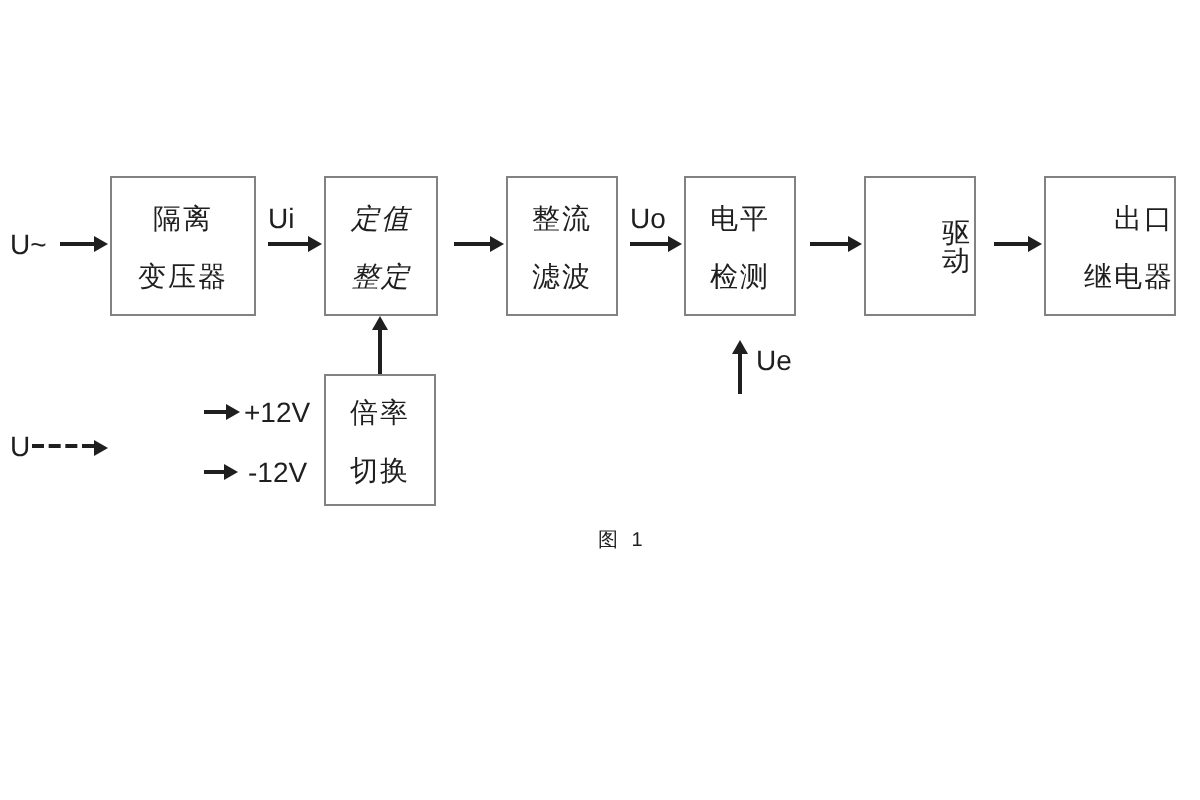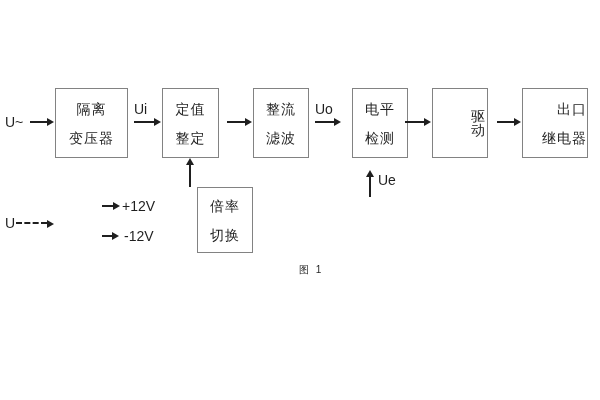--- a/index.html
+++ b/index.html
@@ -58,27 +58,27 @@
     border-left:7px solid var(--line);
   }
   .arrow.up{width:2px;background:var(--line);}
   .arrow.up::after{
     content:"";position:absolute;left:-3px;top:-7px;width:0;height:0;
     border-left:4px solid transparent;border-right:4px solid transparent;
     border-bottom:7px solid var(--line);
   }
   
   #b-isolation{left:55px;top:88px;width:73px;height:70px;}
-  #b-setting{left:162px;top:88px;width:57px;height:70px;}
+  #b-setting{left:162px;top:88px;width:57px;height:70px;font-style:italic;}
   #b-rectify{left:253px;top:88px;width:56px;height:70px;}
-  #b-level{left:352px;top:88px;width:56px;height:70px;}
+  #b-level{left:342px;top:88px;width:56px;height:70px;}
   #b-drive{left:432px;top:88px;width:56px;height:70px;padding-left:37px;}
   #b-relay{left:522px;top:88px;width:66px;height:70px;align-items:flex-end;}
   #b-power{left:55px;top:187px;width:47px;height:66px;}
-  #b-ratio{left:162px;top:187px;width:56px;height:66px;margin-left:35px;}
+  #b-ratio{left:162px;top:187px;width:56px;height:66px;}
   #b-ref{left:329px;top:198px;width:92px;height:42px;border-width:1.5px;}
 </style>
 </head>
 <body>
 
 <div class="stage">
 
   <div class="block" id="b-isolation">
     <span>隔离</span>
     <span>变压器</span>

